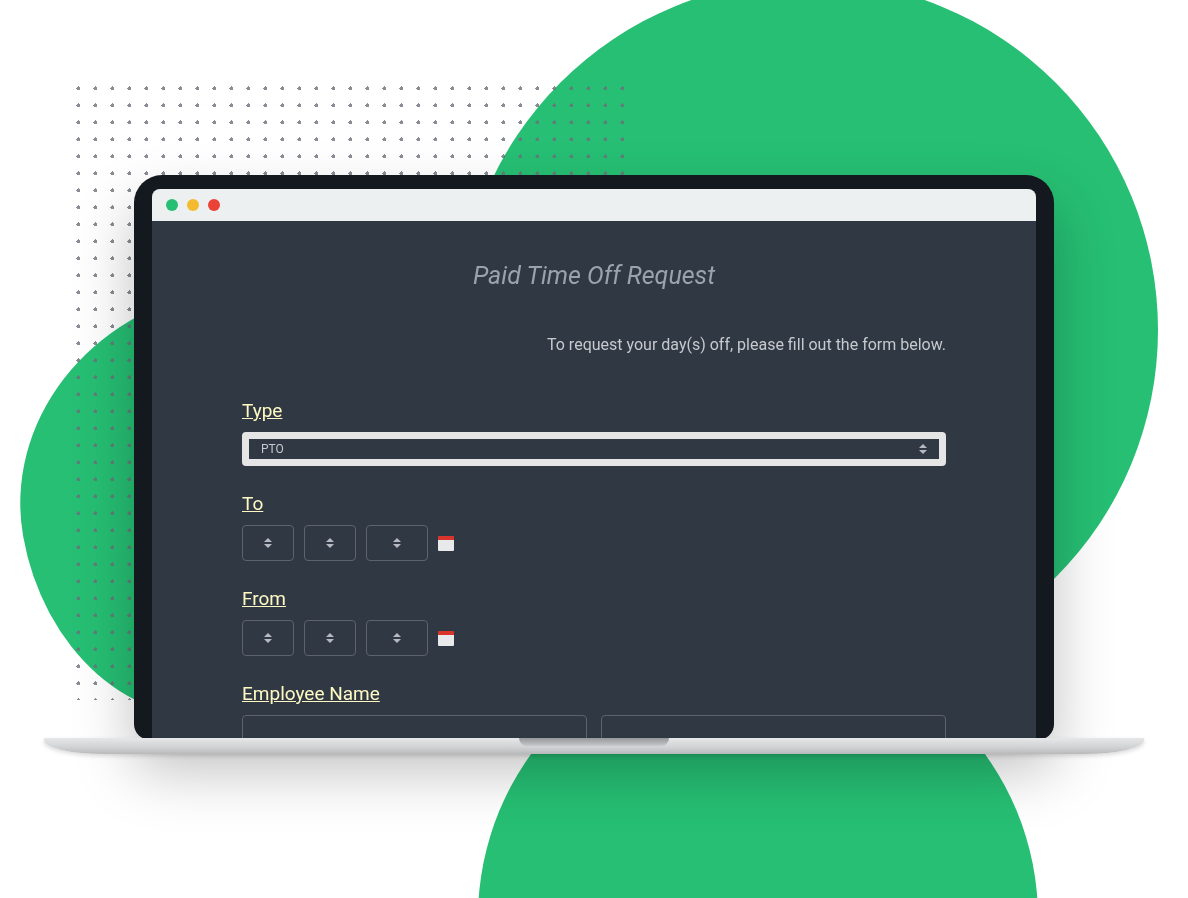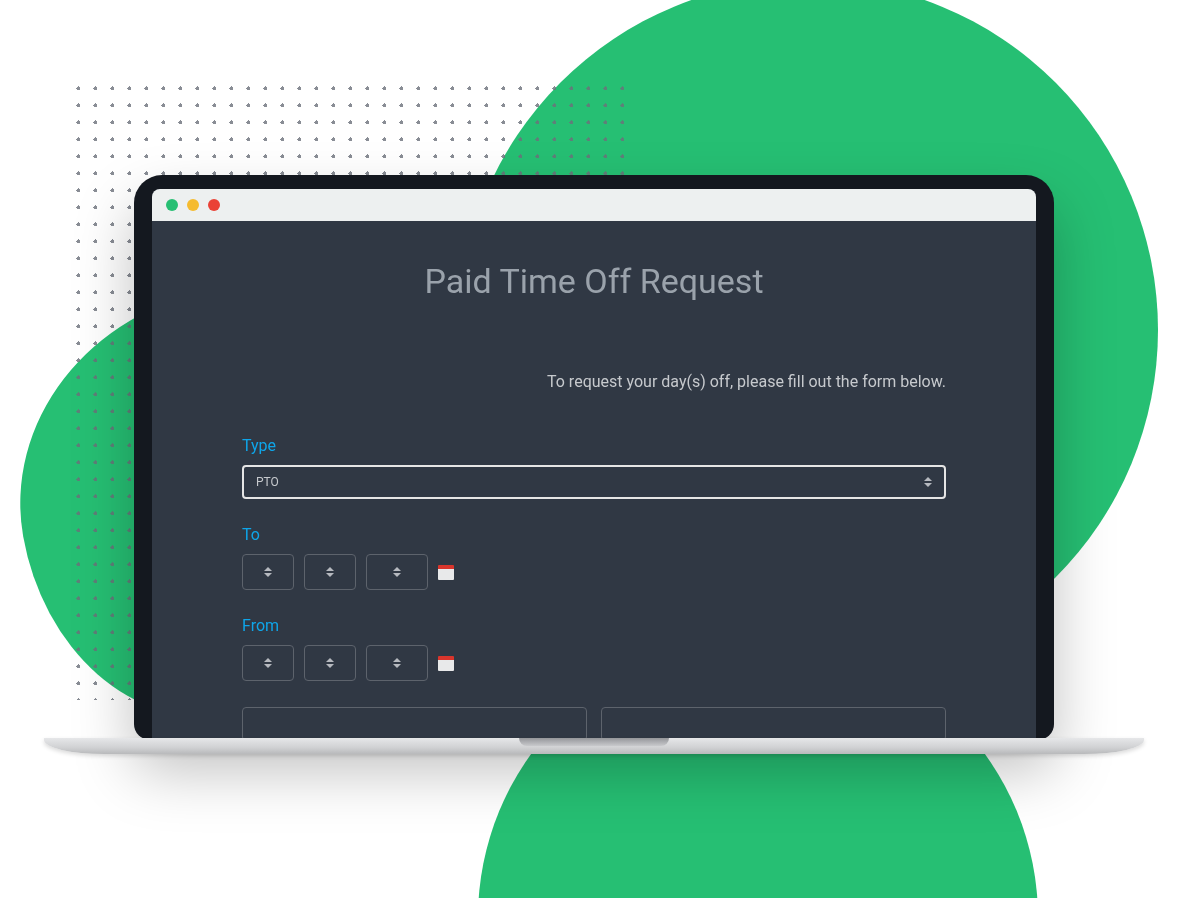--- a/index.html
+++ b/index.html
@@ -125,42 +125,44 @@
     
     .form-area {
       background: #303844;
       color: #cfd1d4;
       height: calc(100% - 32px);
       overflow: hidden;
       padding: 40px 90px 0 90px;
     }
     .form-title {
       text-align: center;
-      font-size: 34px;
+      font-size: 25px;
       font-weight: 400;
       color: #9aa2ab;
-      margin-bottom: 71px;
+      margin-bottom: 45px;
+      font-style: italic;
     }
     .form-subtitle {
       text-align: right;
       font-size: 16px;
       color: #c6c9cd;
       margin-bottom: 45px;
     }
     .field-label {
-      font-size: 16px;
-      color: #0ea5e9;
+      font-size: 19px;
+      color: #fef9c3;
       margin-bottom: 10px;
       display: block;
+      text-decoration: underline;
     }
     .select-wide {
       width: 100%;
       height: 34px;
       background: #303844;
-      border: 2px solid #e5e5e5;
+      border: 7px solid #e5e5e5;
       border-radius: 4px;
       color: #c6c9cd;
       font-size: 12px;
       padding: 0 12px;
       display: flex;
       align-items: center;
       justify-content: space-between;
       cursor: pointer;
     }
     .stepper-icon {
@@ -310,20 +312,21 @@
                 </span>
             </div>
             <div class="calendar-icon">
               <div class="cal-top"></div>
                 <div class="cal-body"></div>
             </div>
           </div>
         </div>
 
         <div class="form-group">
+          <label class="field-label">Employee Name</label>
           <div class="name-row">
             <div class="name-input"></div>
             <div class="name-input"></div>
           </div>
         </div>
 
       </div>
     </div>
   </div>
   <div class="laptop-base">

